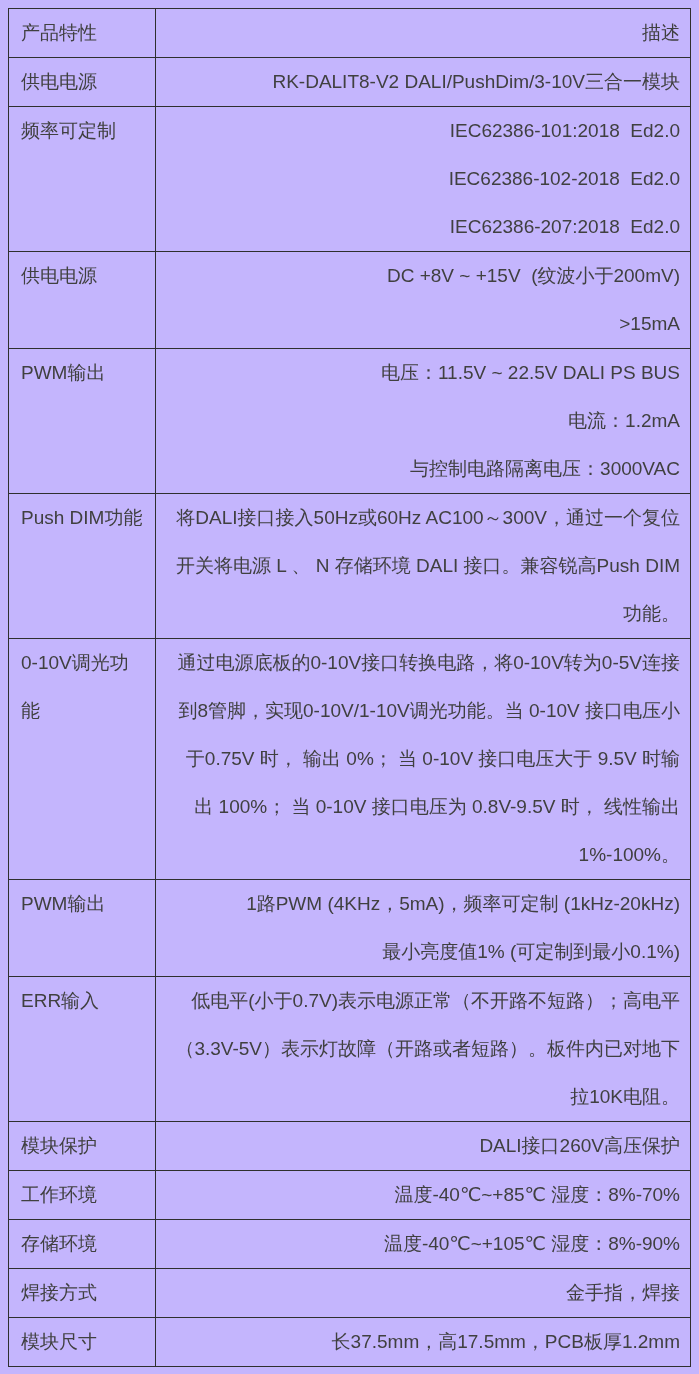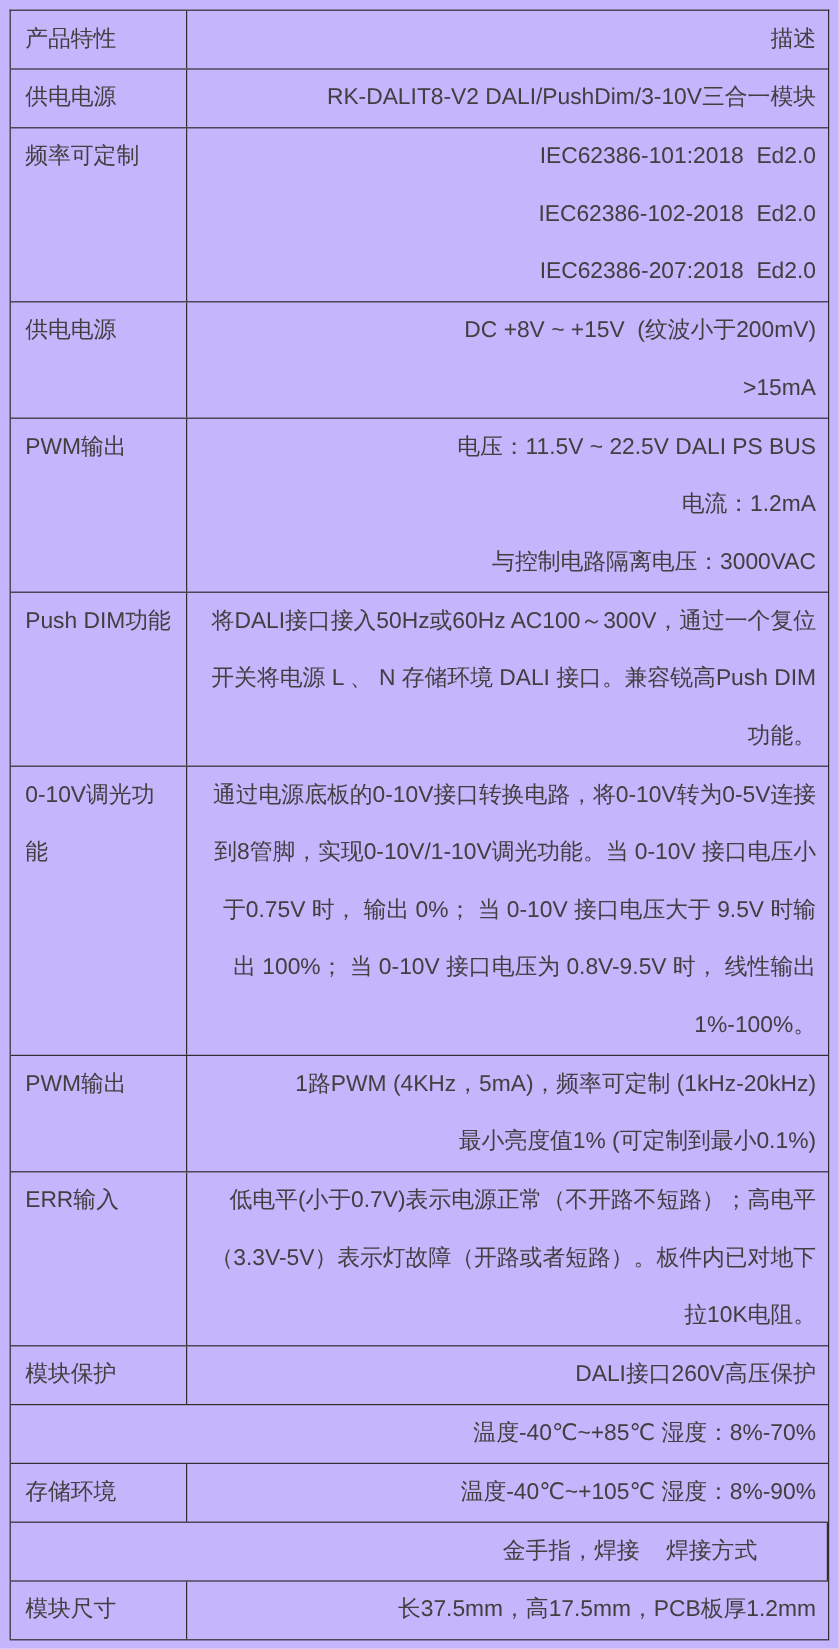--- a/index.html
+++ b/index.html
@@ -83,29 +83,30 @@
         </div>
         <div class="t-row">
           <div class="cell col1">ERR输入</div>
           <div class="cell col2"><div class="desc-line">低电平(小于0.7V)表示电源正常（不开路不短路）；高电平（3.3V-5V）表示灯故障（开路或者短路）。板件内已对地下拉10K电阻。</div></div>
         </div>
         <div class="t-row">
           <div class="cell col1">模块保护</div>
           <div class="cell col2"><div class="desc-line">DALI接口260V高压保护</div></div>
         </div>
         <div class="t-row">
+          <div class="cell col1">工作环境</div>
           <div class="cell col2"><div class="desc-line">温度-40℃~+85℃ 湿度：8%-70%</div></div>
         </div>
         <div class="t-row">
           <div class="cell col1">存储环境</div>
           <div class="cell col2"><div class="desc-line">温度-40℃~+105℃ 湿度：8%-90%</div></div>
         </div>
         <div class="t-row">
+          <div class="cell col1">焊接方式</div>
           <div class="cell col2"><div class="desc-line">金手指，焊接</div></div>
-          <div class="cell col1">焊接方式</div>
         </div>
         <div class="t-row">
           <div class="cell col1">模块尺寸</div>
           <div class="cell col2"><div class="desc-line">长37.5mm，高17.5mm，PCB板厚1.2mm</div></div>
         </div>
       </div>
   </div>
 </div>
 
 </body></html>

